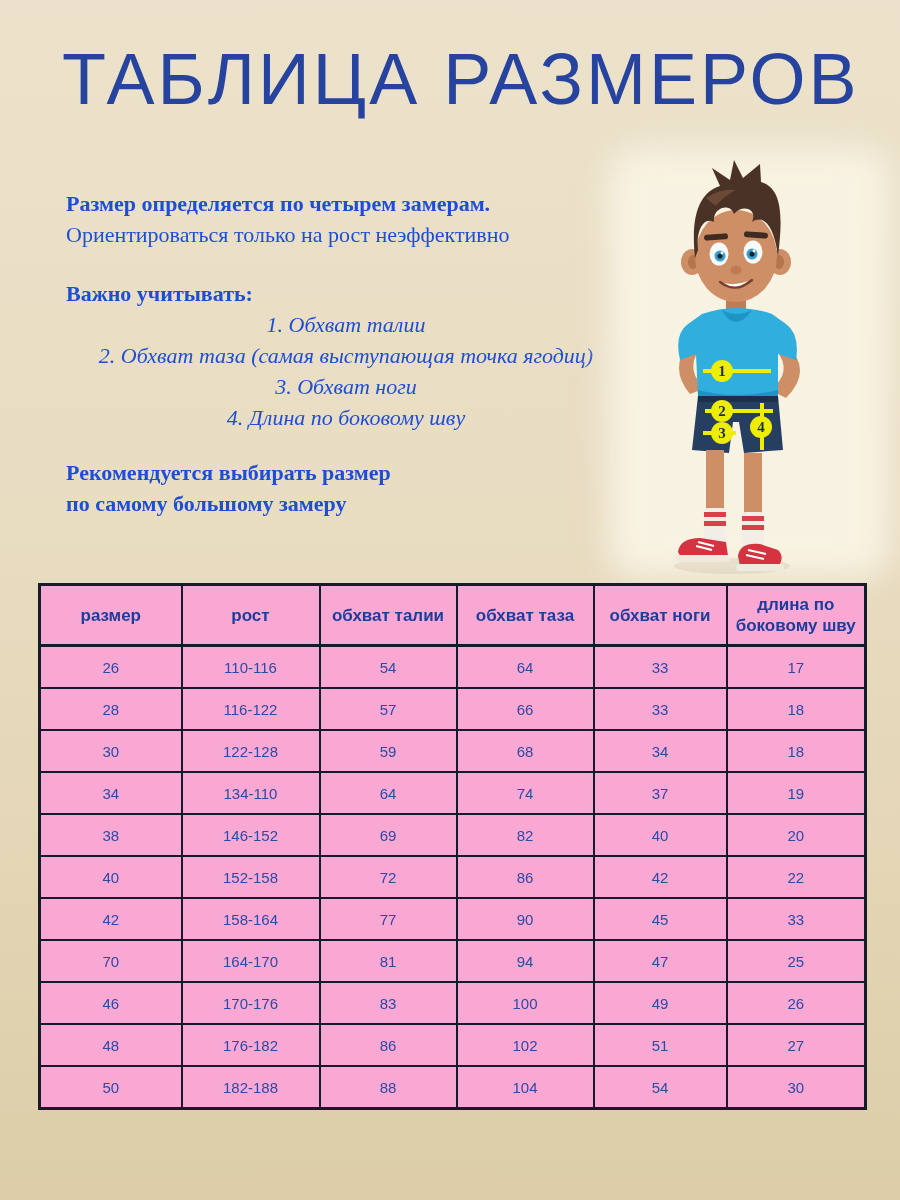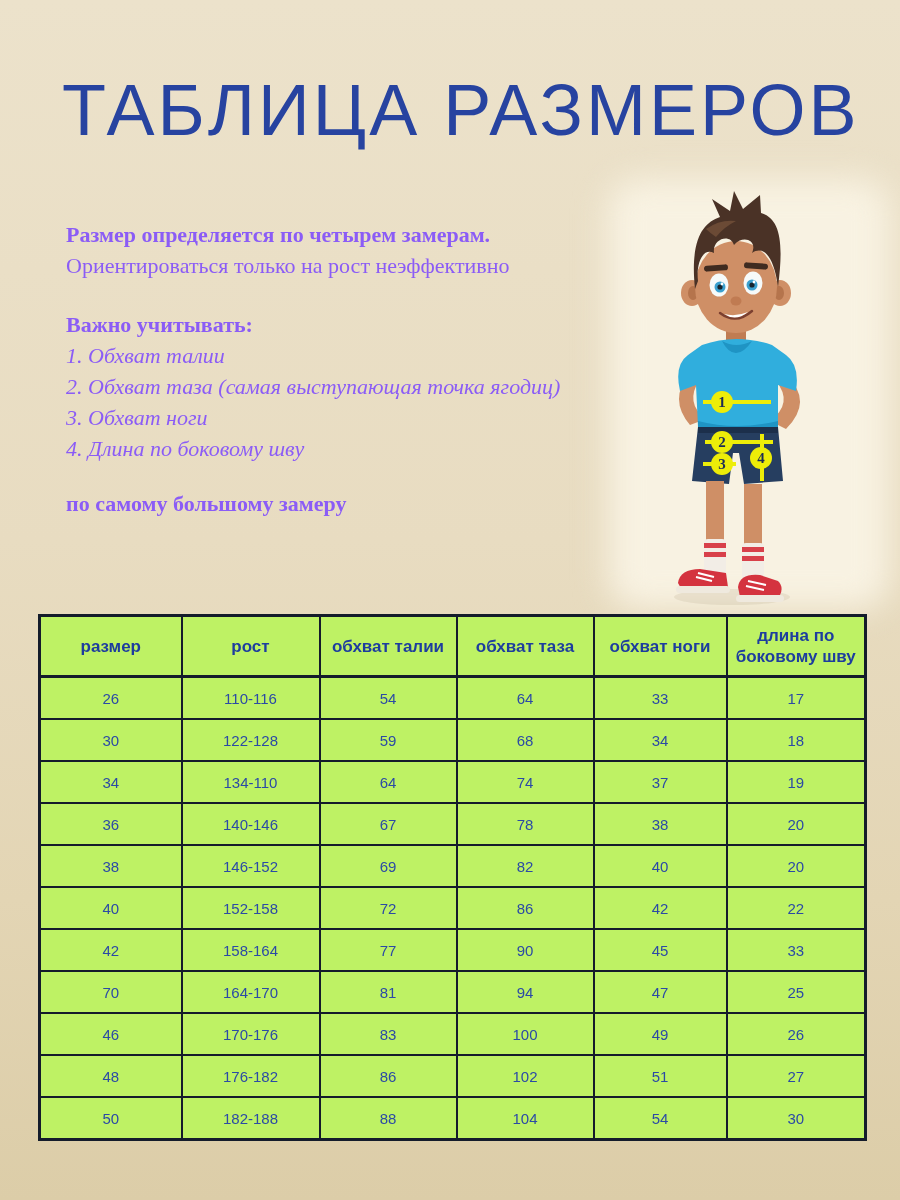--- a/index.html
+++ b/index.html
@@ -3,56 +3,56 @@
 <meta charset="utf-8">
 <style>
   html,body{margin:0;padding:0;}
   body{
     width:900px;height:1200px;
     overflow:hidden;
     position:relative;
     background:linear-gradient(180deg,#ece2cb 0%,#e8dcc1 45%,#e3d5b4 75%,#dccda8 100%);
     font-family:"Liberation Sans",sans-serif;
   }
-  .page{position:absolute;inset:0;margin-top:31px;}
+  .page{position:absolute;inset:0;}
 
   
   .title{
     position:absolute;left:62px;top:38px;width:800px;
     font-family:"Liberation Sans",sans-serif;
     font-size:72px;font-weight:400;letter-spacing:3px;
     color:#2743a0;white-space:nowrap;
   }
 
   
   .intro{
     position:absolute;left:66px;top:188px;width:560px;
     font-family:"Liberation Serif",serif;
-    color:#8b5cf6;font-size:22px;line-height:31px;
+    color:#1d4ed8;font-size:22px;line-height:31px;
   }
   .intro .b{font-weight:bold;}
   .intro .i{}
   .intro .gap{height:28px;}
   .intro .gap-sm{height:24px;}
-  .measure-list div{font-style:italic;}
+  .measure-list div{font-style:italic;text-align:center;}
 
   
   .figure-bg{
     position:absolute;left:608px;top:148px;width:282px;height:430px;
     background:#f8f2e2;filter:blur(16px);border-radius:30px;
   }
   .figure{
     position:absolute;left:640px;top:150px;width:260px;height:430px;
   }
 
   
   .size-table{
     position:absolute;left:38px;top:583px;width:826px;
     border-collapse:collapse;
-    background:#bef264;
+    background:#f9a8d4;
     table-layout:fixed;
   }
   .size-table th,.size-table td{
     border:2px solid #141c2b;
     text-align:center;vertical-align:middle;
     color:#2b4aa5;
   }
   .size-table{border:3px solid #141c2b;}
   .size-table th{
     height:58px;font-size:17px;font-weight:bold;color:#1d3d9e;
@@ -73,20 +73,21 @@
     <div class="i">Ориентироваться только на рост неэффективно</div>
     <div class="gap"></div>
     <div class="b">Важно учитывать:</div>
     <div class="measure-list">
       <div>1. Обхват талии</div>
       <div>2. Обхват таза (самая выступающая точка ягодиц)</div>
       <div>3. Обхват ноги</div>
       <div>4. Длина по боковому шву</div>
     </div>
     <div class="gap-sm"></div>
+    <div class="b">Рекомендуется выбирать размер</div>
     <div class="b">по самому большому замеру</div>
   </div>
 
   <div class="figure-bg"></div>
 
   <svg class="figure" viewBox="0 0 260 430">
 
     <ellipse cx="92" cy="416" rx="58" ry="8" fill="rgba(120,100,60,0.10)"></ellipse>
 
     <path d="M 50 192 Q 28 218 50 244 L 66 238 Q 44 222 60 198 Z" fill="#cf8f66"></path>
@@ -185,44 +186,44 @@
     <tbody>
         <tr>
           <td>26</td>
           <td>110-116</td>
           <td>54</td>
           <td>64</td>
           <td>33</td>
           <td>17</td>
         </tr>
         <tr>
+          <td>28</td>
+          <td>116-122</td>
+          <td>57</td>
+          <td>66</td>
+          <td>33</td>
+          <td>18</td>
+        </tr>
+        <tr>
           <td>30</td>
           <td>122-128</td>
           <td>59</td>
           <td>68</td>
           <td>34</td>
           <td>18</td>
         </tr>
         <tr>
           <td>34</td>
           <td>134-110</td>
           <td>64</td>
           <td>74</td>
           <td>37</td>
           <td>19</td>
         </tr>
         <tr>
-          <td>36</td>
-          <td>140-146</td>
-          <td>67</td>
-          <td>78</td>
-          <td>38</td>
-          <td>20</td>
-        </tr>
-        <tr>
           <td>38</td>
           <td>146-152</td>
           <td>69</td>
           <td>82</td>
           <td>40</td>
           <td>20</td>
         </tr>
         <tr>
           <td>40</td>
           <td>152-158</td>

